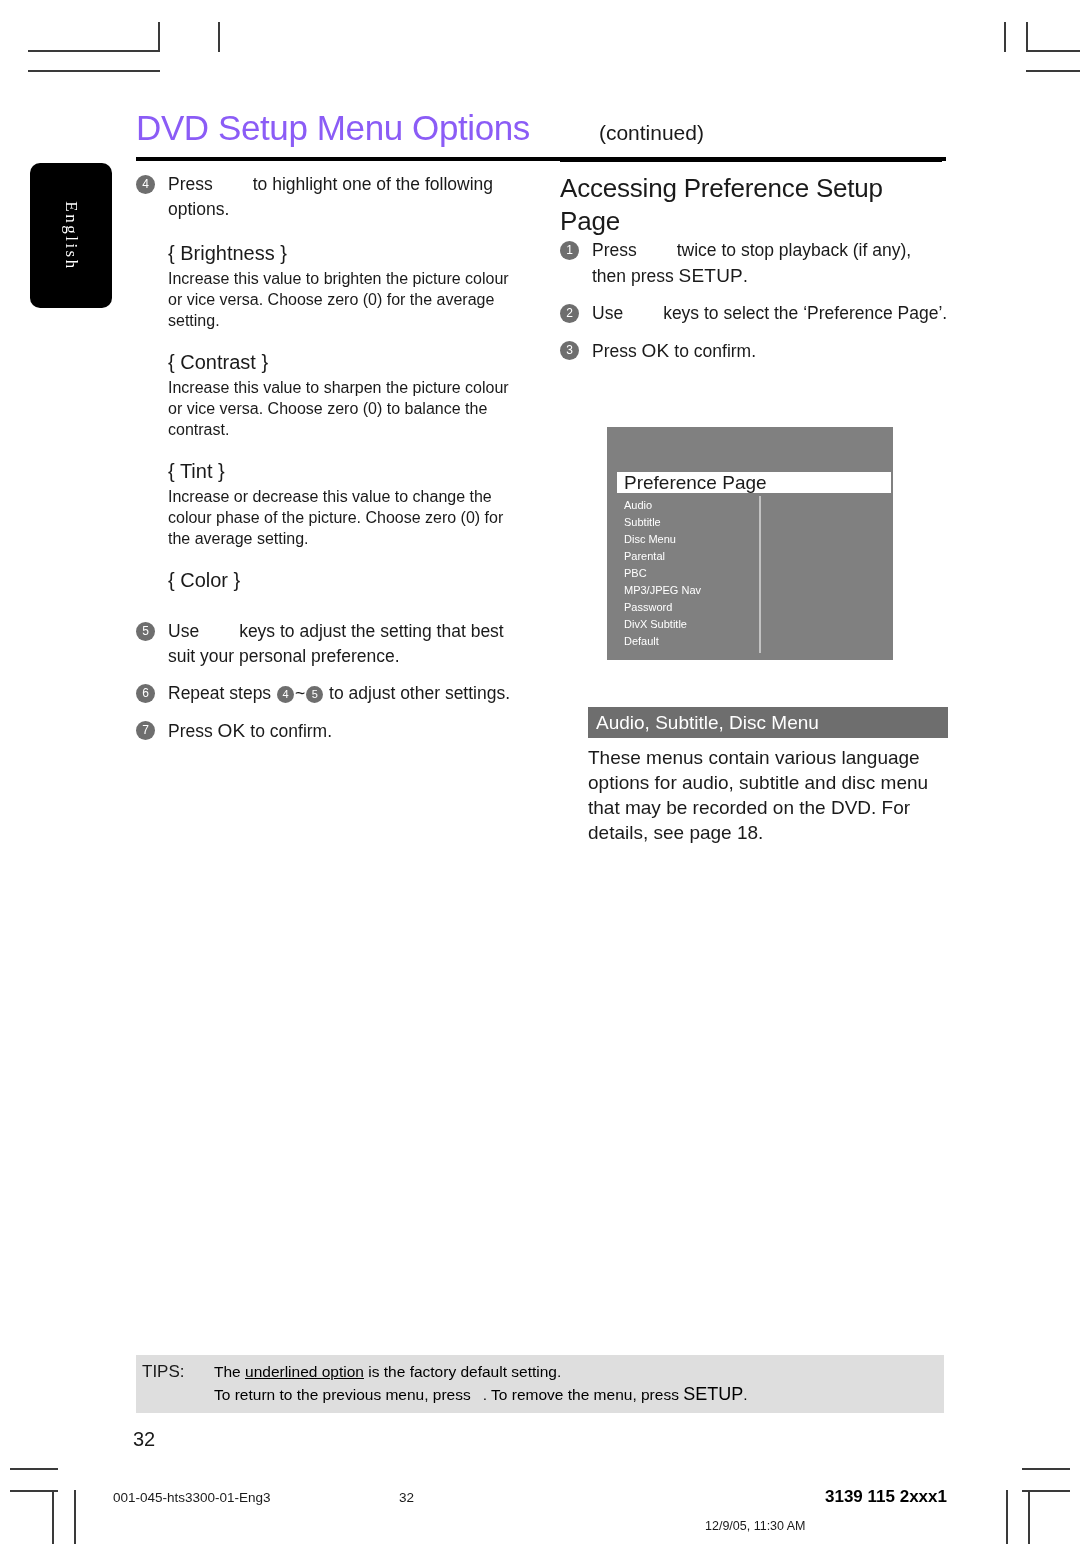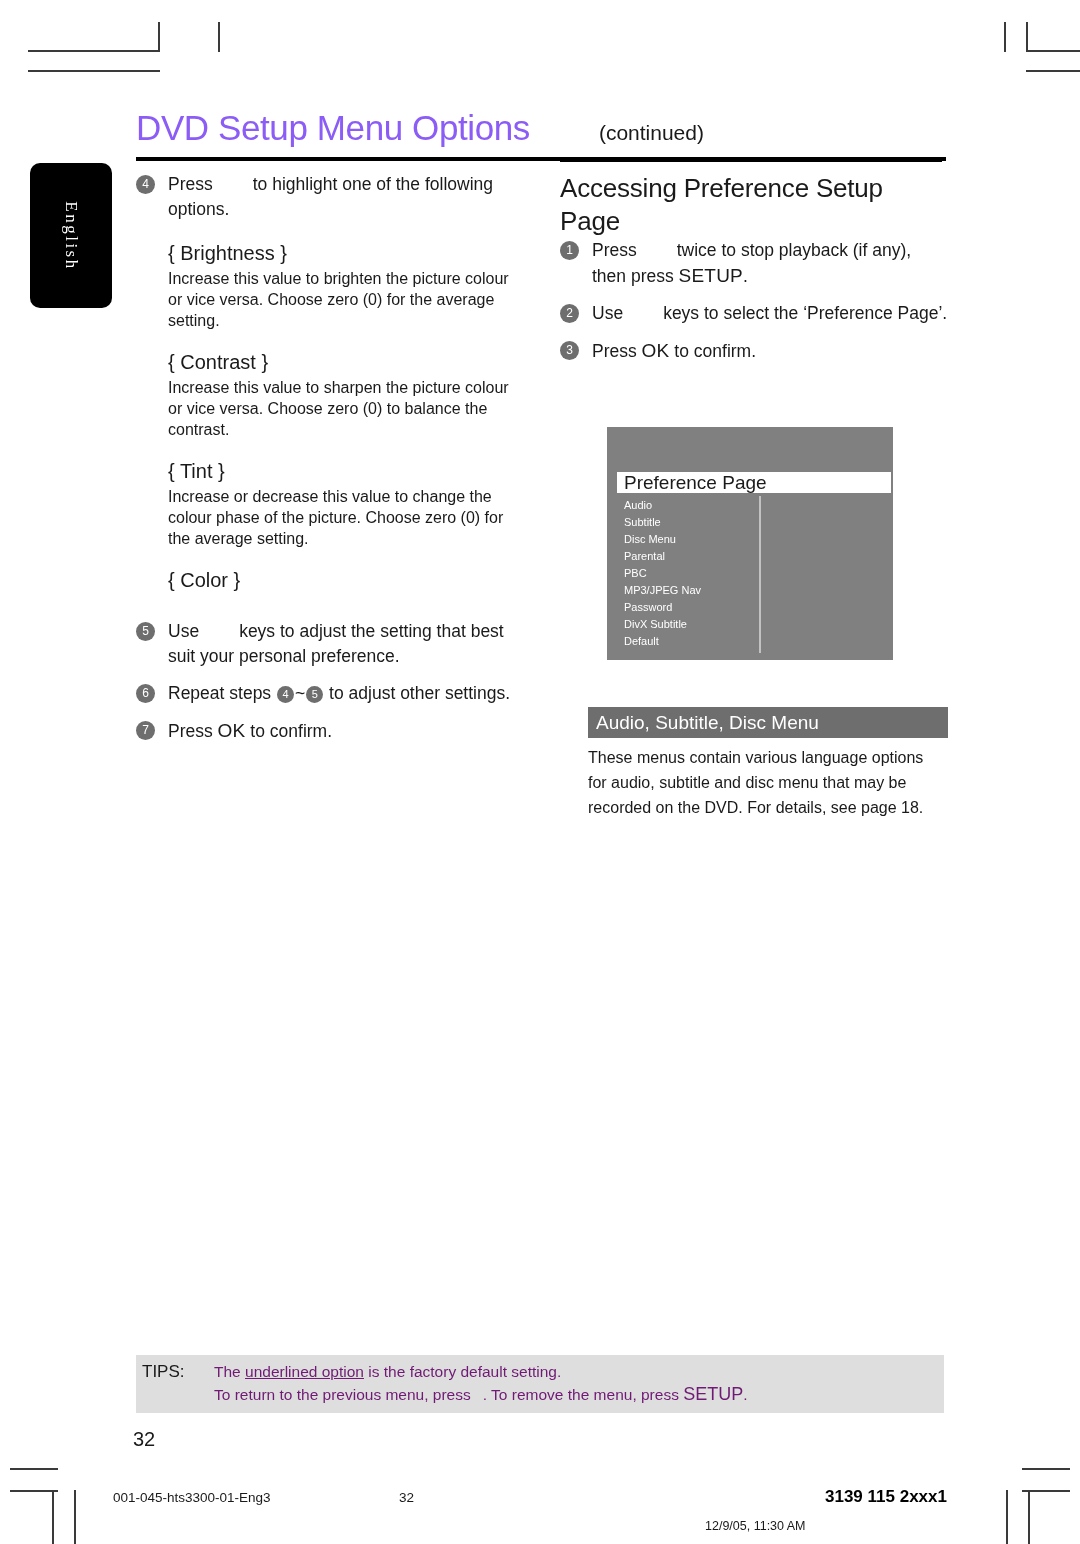--- a/index.html
+++ b/index.html
@@ -203,21 +203,21 @@
   #subsection-bar {
     background: #6e6e6e;
     color: #ffffff;
     font-size: 19px;
     line-height: 29px;
     padding: 1px 0 1px 8px;
     box-sizing: border-box;
     height: 31px;
   }
   #subsection-body {
-    font-size: 16px;
+    font-size: 19px;
     line-height: 25px;
     color: #1a1a1a;
     margin-top: 7px;
     max-width: 356px;
   }
 
   
   #tips-box {
     position: absolute;
     left: 136px;
@@ -231,21 +231,21 @@
   #tips-box .tips-row { display: flex; align-items: baseline; }
   #tips-label {
     font-size: 17px;
     width: 72px;
     flex: none;
     color: #1a1a1a;
   }
   .tips-line {
     font-size: 15.5px;
     line-height: 22px;
-    color: #701a75;
+    color: #000000;
   }
   #tips-lines { margin-left: 0; }
   .uline { text-decoration: underline; }
 
   
   #page-number {
     position: absolute;
     left: 133px;
     top: 1428px;
     font-size: 20px;

